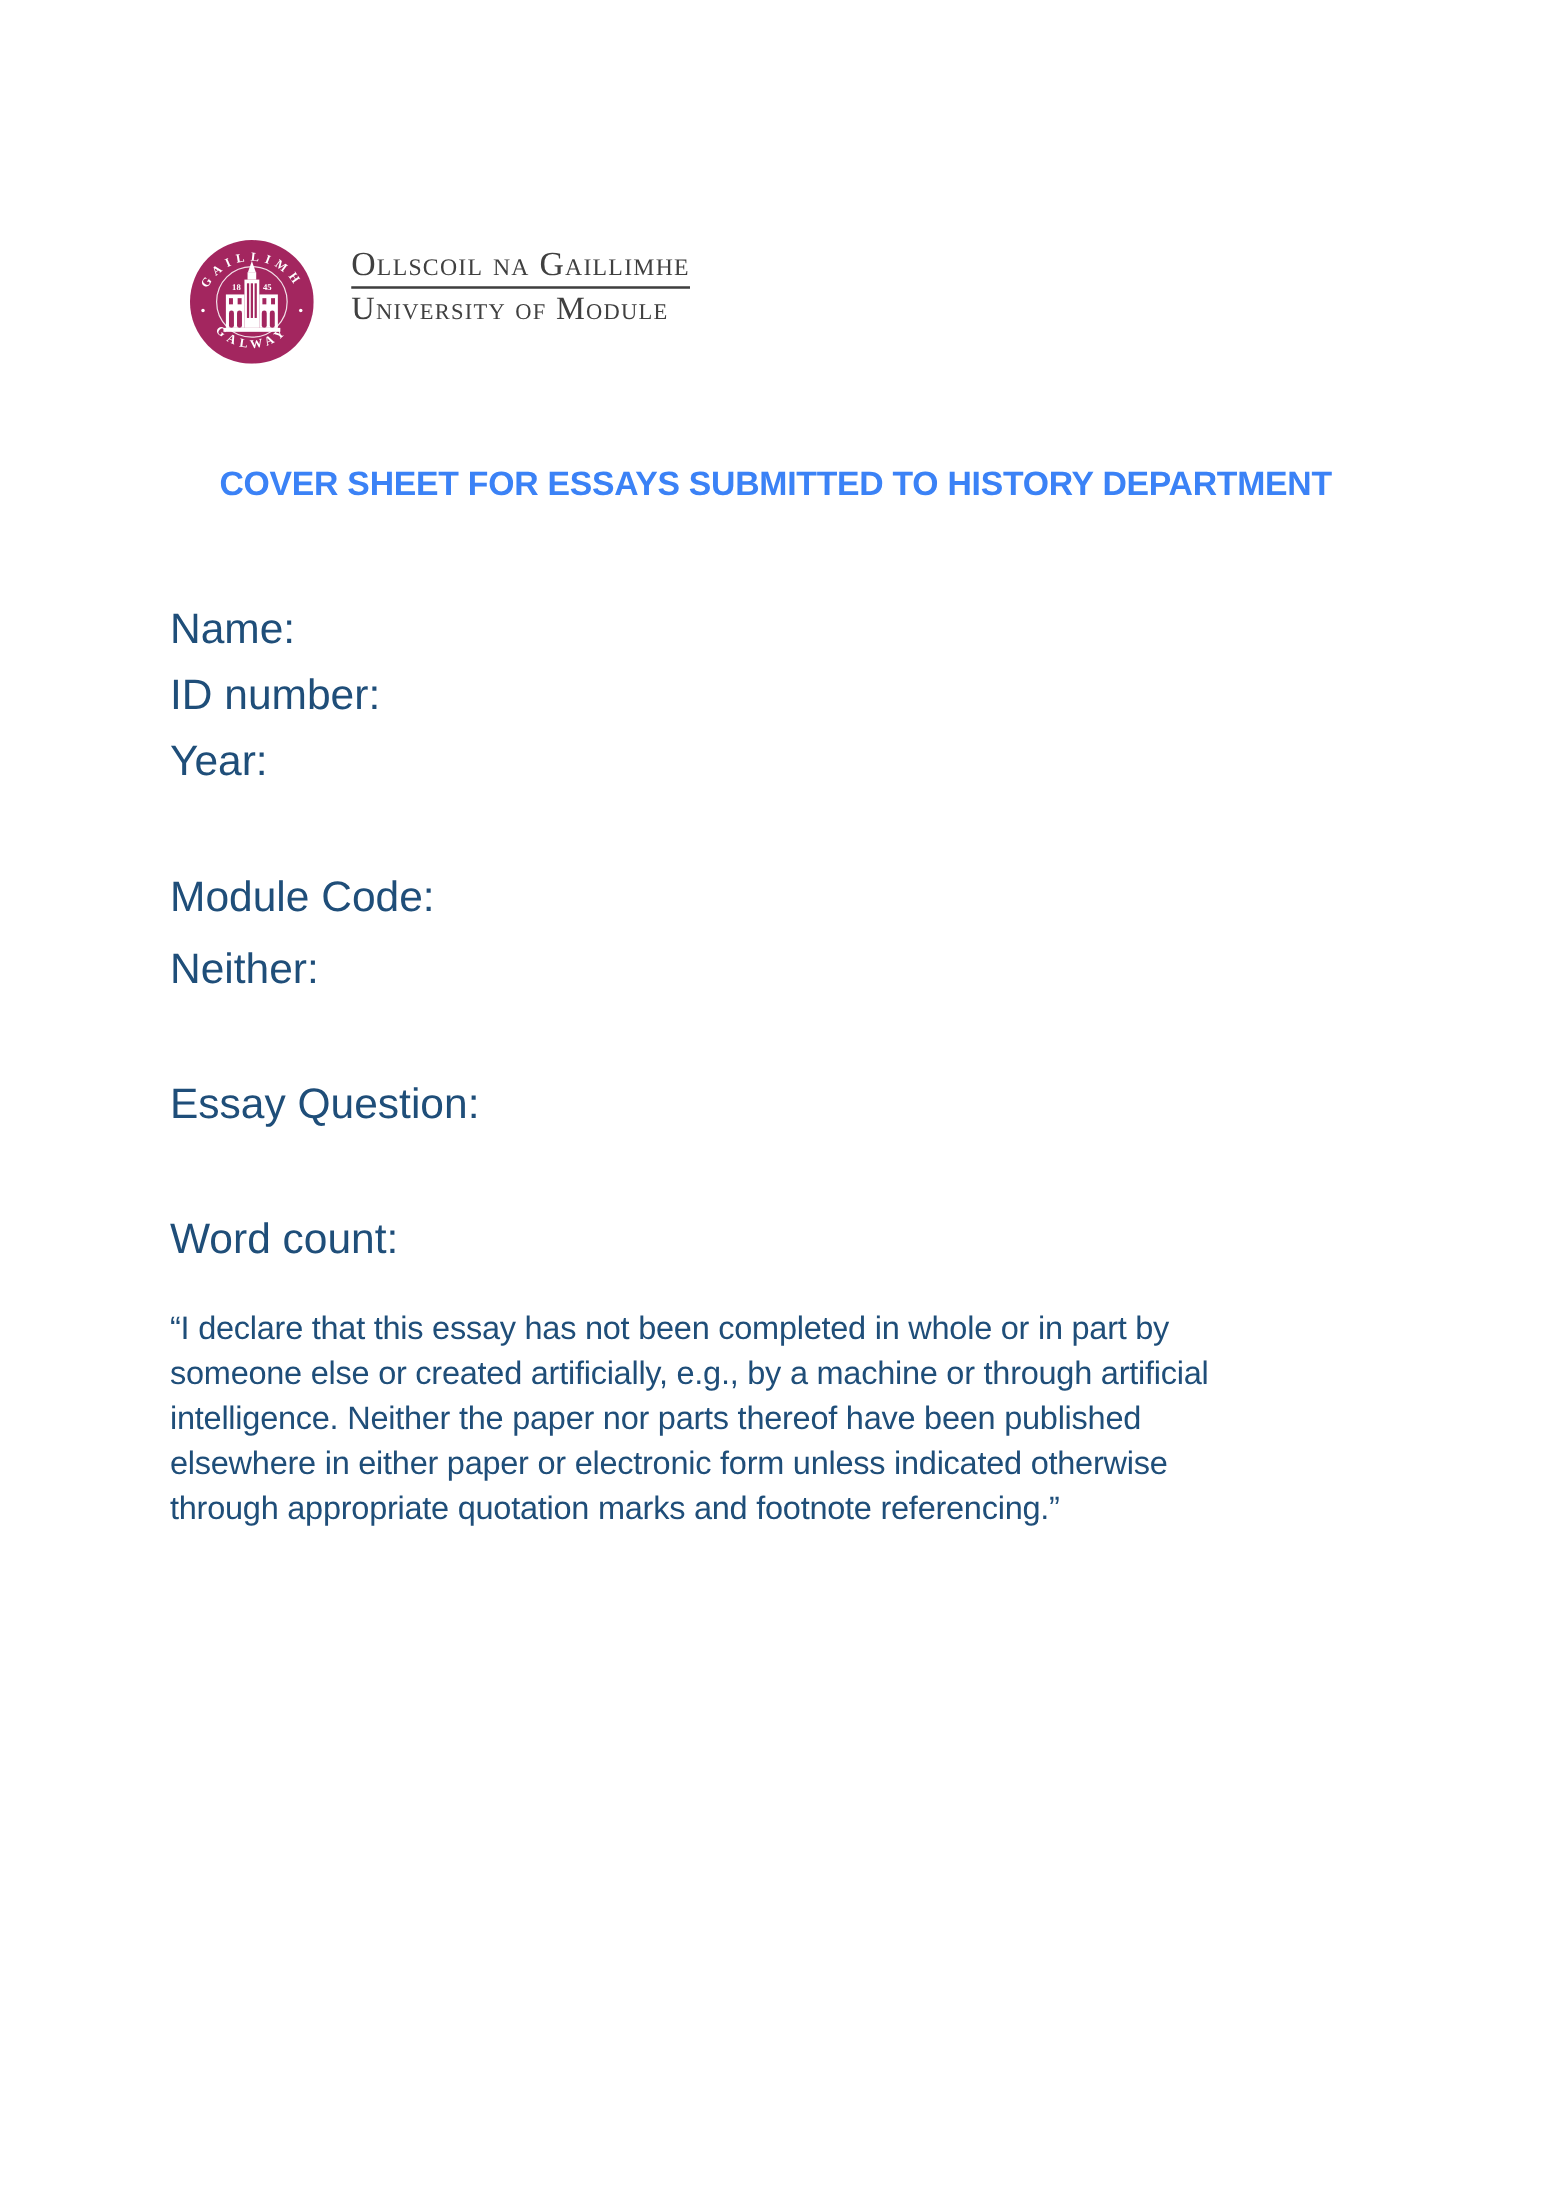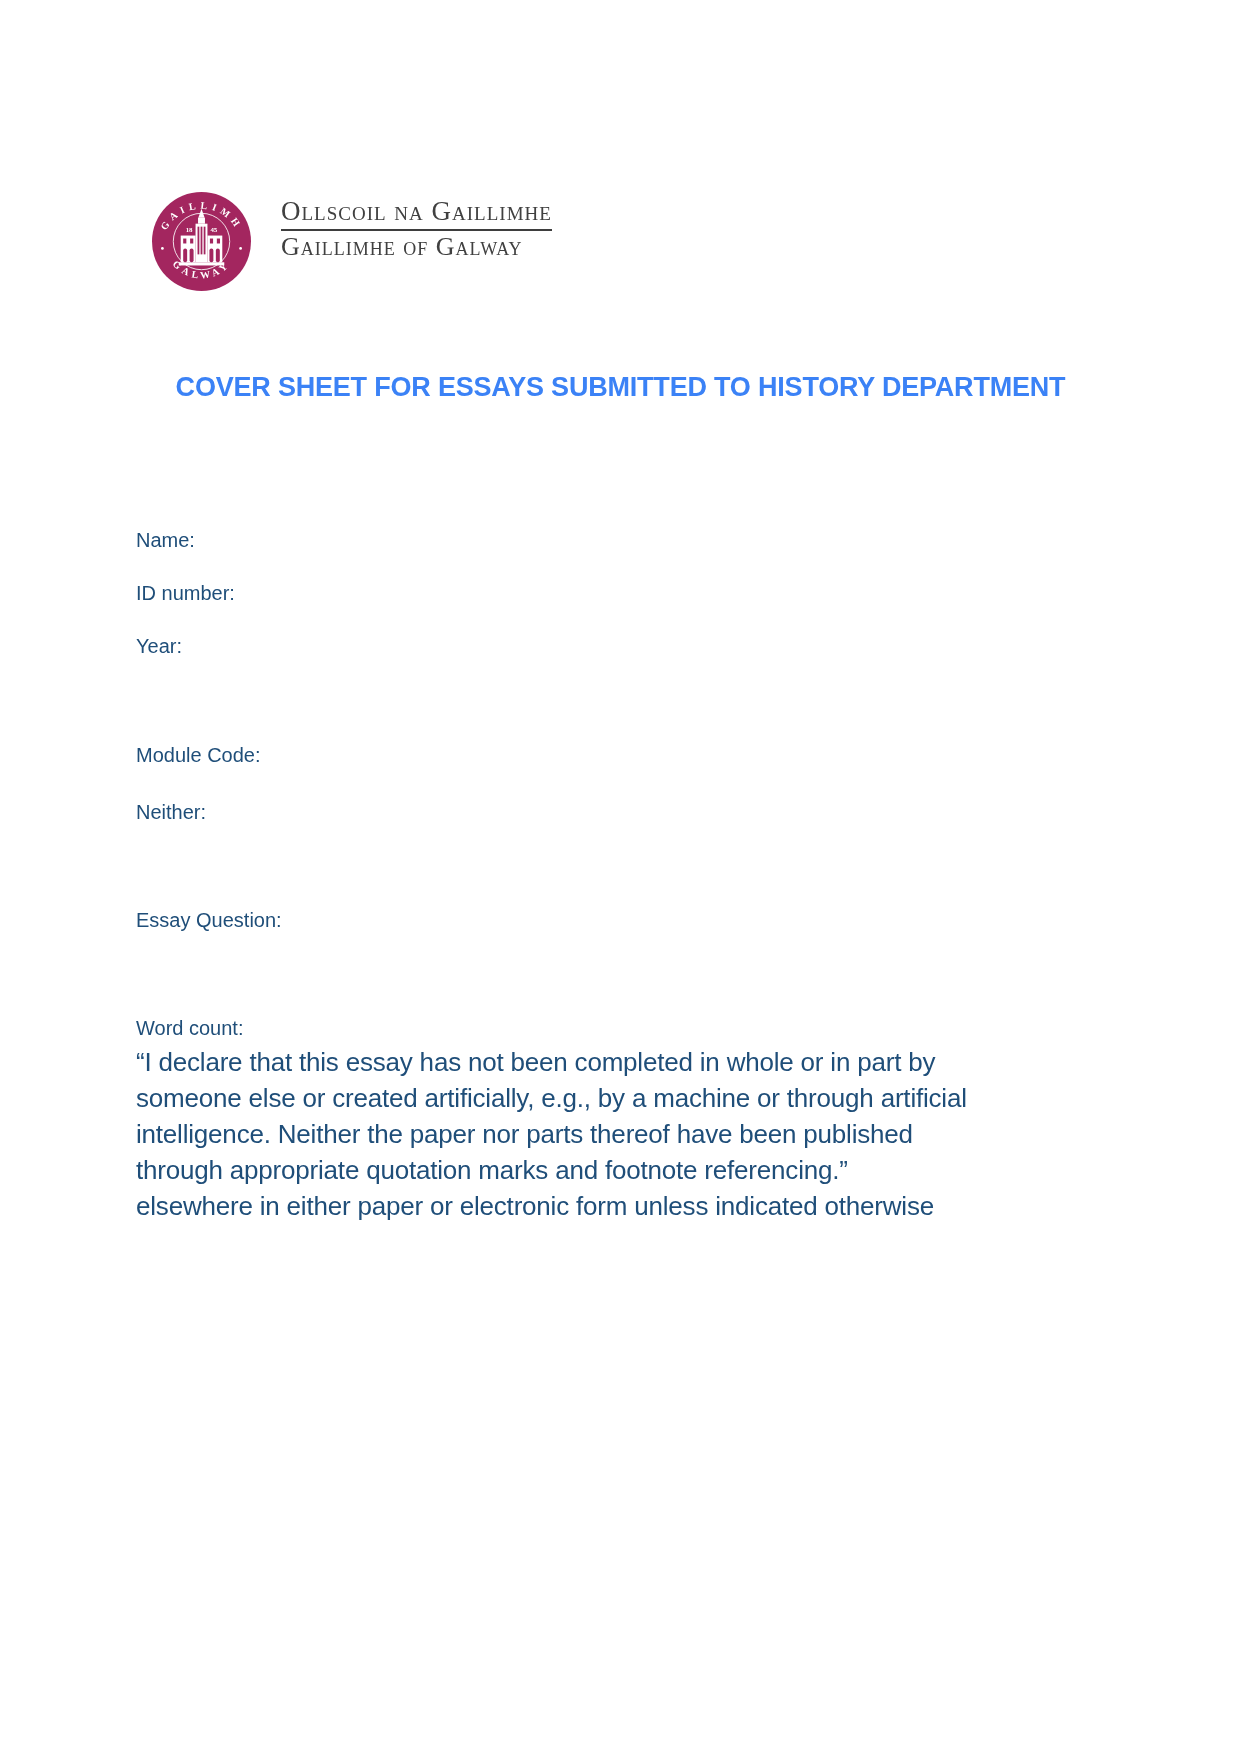--- a/index.html
+++ b/index.html
@@ -61,24 +61,23 @@
     font-weight: 700;
     letter-spacing: -0.2px;
     white-space: nowrap;
   }
 
   
   .field {
     position: absolute;
     left: 136px;
     color: #1F4E79;
-    font-size: 20px;
+    font-size: 34px;
     line-height: 1;
     white-space: nowrap;
-    margin-top: 44px;
   }
   .f-name      { top: 486px; }
   .f-id        { top: 539px; }
   .f-year      { top: 592px; }
   .f-module    { top: 701px; }
   .f-lecturer  { top: 758px; }
   .f-essay     { top: 866px; }
   .f-wordcount { top: 974px; text-align: right; }
 
   
@@ -140,34 +139,34 @@
       <g fill="#ffffff" font-family="Liberation Serif, serif" font-size="7" font-weight="600" text-anchor="middle">
         <text x="37.5" y="40.5">18</text>
         <text x="62.5" y="40.5">45</text>
       </g>
     </g>
   </svg>
 
   <div class="wordmark">
     <div class="wm-line1">Ollscoil na Gaillimhe</div>
     <div class="wm-rule"></div>
-    <div class="wm-line2">Gaillimhe of Galway</div>
+    <div class="wm-line2">University of Module</div>
   </div>
 
   <div class="title">COVER SHEET FOR ESSAYS SUBMITTED TO HISTORY DEPARTMENT</div>
 
   <div class="field f-name">Name:</div>
   <div class="field f-id">ID number:</div>
   <div class="field f-year">Year:</div>
   <div class="field f-module">Module Code:</div>
   <div class="field f-lecturer">Neither:</div>
   <div class="field f-essay">Essay Question:</div>
   <div class="field f-wordcount">Word count:</div>
 
   <div class="declaration">
     <div>“I declare that this essay has not been completed in whole or in part by</div>
     <div>someone else or created artificially, e.g., by a machine or through artificial</div>
     <div>intelligence. Neither the paper nor parts thereof have been published</div>
+    <div>elsewhere in either paper or electronic form unless indicated otherwise</div>
     <div>through appropriate quotation marks and footnote referencing.”</div>
-    <div>elsewhere in either paper or electronic form unless indicated otherwise</div>
   </div>
 
 </div>
 
 </body></html>

